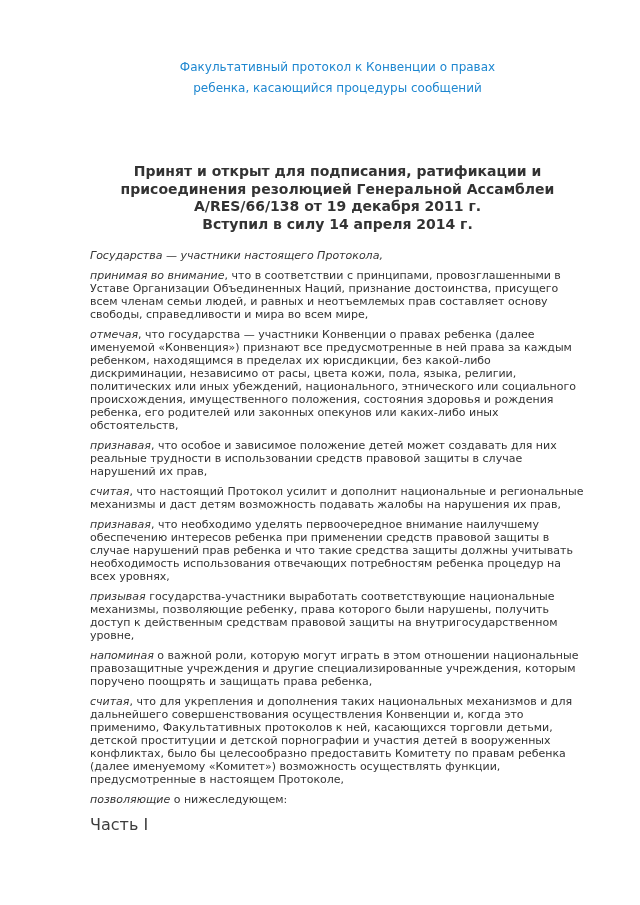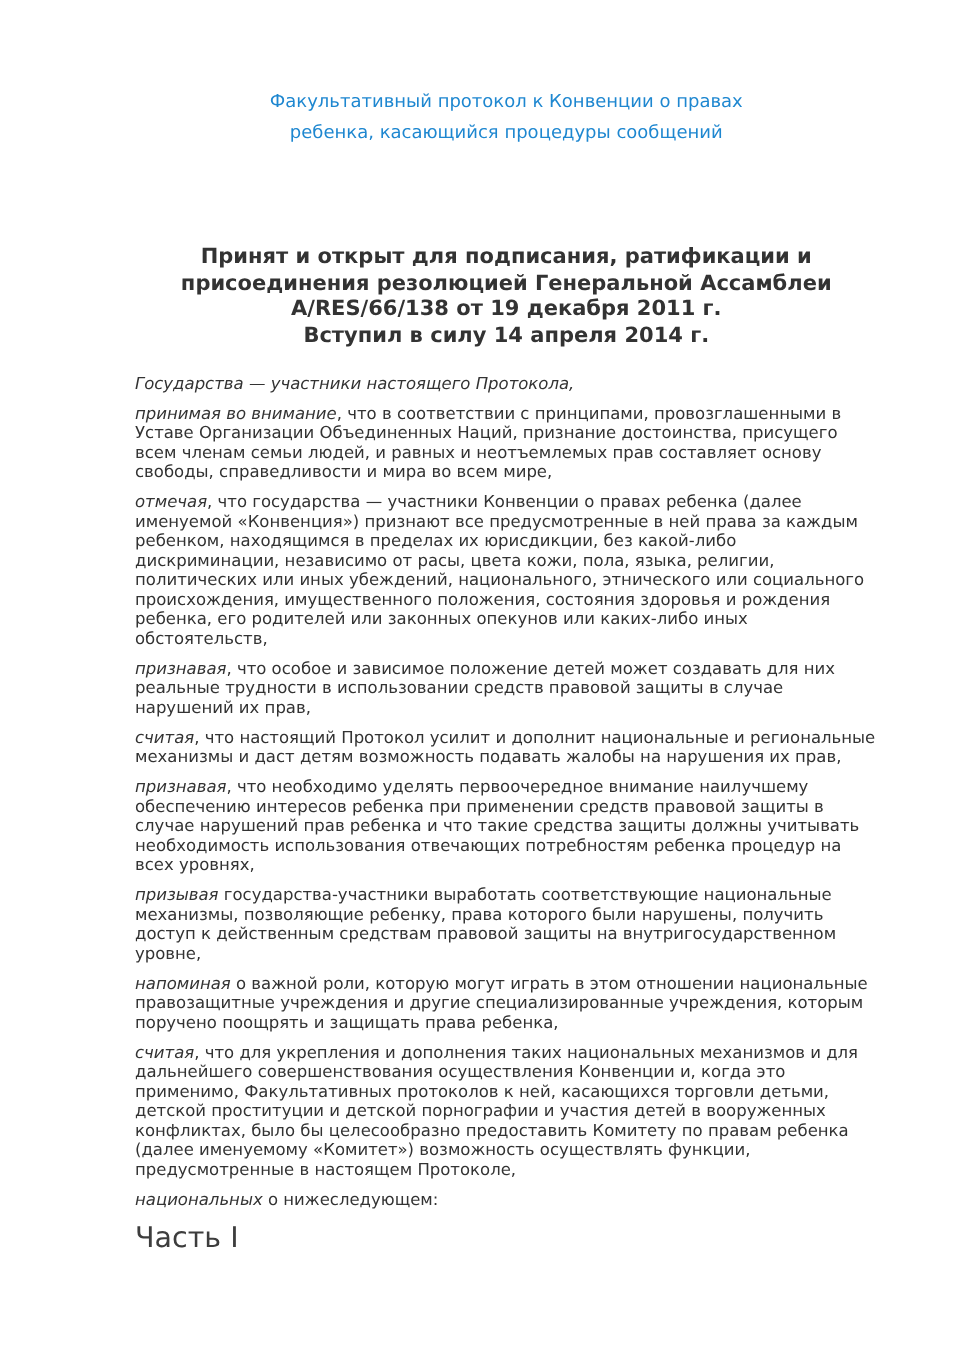--- a/index.html
+++ b/index.html
@@ -40,21 +40,21 @@
   }
   .preamble p {
     margin: 0 0 7px 0;
     padding: 0;
   }
   .preamble em {
     font-style: italic;
   }
   .part-heading {
     margin: 9px 56px 0 90px;
-    font-size: 19px;
+    font-size: 16px;
     line-height: 20px;
     font-weight: normal;
     color: #3d3d3d;
   }
 </style>
 </head>
 <body>
 
 <div class="page">
 
@@ -73,18 +73,18 @@
   <div class="preamble">
     <p><em>Государства — участники настоящего Протокола,</em><span></span></p>
     <p><em>принимая во внимание</em><span>, что в соответствии с принципами, провозглашенными в Уставе Организации Объединенных Наций, признание достоинства, присущего всем членам семьи людей, и равных и неотъемлемых прав составляет основу свободы, справедливости и мира во всем мире,</span></p>
     <p><em>отмечая</em><span>, что государства — участники Конвенции о правах ребенка (далее именуемой «Конвенция») признают все предусмотренные в ней права за каждым ребенком, находящимся в пределах их юрисдикции, без какой-либо дискриминации, независимо от расы, цвета кожи, пола, языка, религии, политических или иных убеждений, национального, этнического или социального происхождения, имущественного положения, состояния здоровья и рождения ребенка, его родителей или законных опекунов или каких-либо иных обстоятельств,</span></p>
     <p><em>признавая</em><span>, что особое и зависимое положение детей может создавать для них реальные трудности в использовании средств правовой защиты в случае нарушений их прав,</span></p>
     <p><em>считая</em><span>, что настоящий Протокол усилит и дополнит национальные и региональные механизмы и даст детям возможность подавать жалобы на нарушения их прав,</span></p>
     <p><em>признавая</em><span>, что необходимо уделять первоочередное внимание наилучшему обеспечению интересов ребенка при применении средств правовой защиты в случае нарушений прав ребенка и что такие средства защиты должны учитывать необходимость использования отвечающих потребностям ребенка процедур на всех уровнях,</span></p>
     <p><em>призывая</em><span> государства-участники выработать соответствующие национальные механизмы, позволяющие ребенку, права которого были нарушены, получить доступ к действенным средствам правовой защиты на внутригосударственном уровне,</span></p>
     <p><em>напоминая</em><span> о важной роли, которую могут играть в этом отношении национальные правозащитные учреждения и другие специализированные учреждения, которым поручено поощрять и защищать права ребенка,</span></p>
     <p><em>считая</em><span>, что для укрепления и дополнения таких национальных механизмов и для дальнейшего совершенствования осуществления Конвенции и, когда это применимо, Факультативных протоколов к ней, касающихся торговли детьми, детской проституции и детской порнографии и участия детей в вооруженных конфликтах, было бы целесообразно предоставить Комитету по правам ребенка (далее именуемому «Комитет») возможность осуществлять функции, предусмотренные в настоящем Протоколе,</span></p>
-    <p><em>национальных</em><span> о нижеследующем:</span></p>
+    <p><em>позволяющие</em><span> о нижеследующем:</span></p>
   </div>
 
   <h2 class="part-heading">Часть I</h2>
 
 </div>
 
 </body></html>

